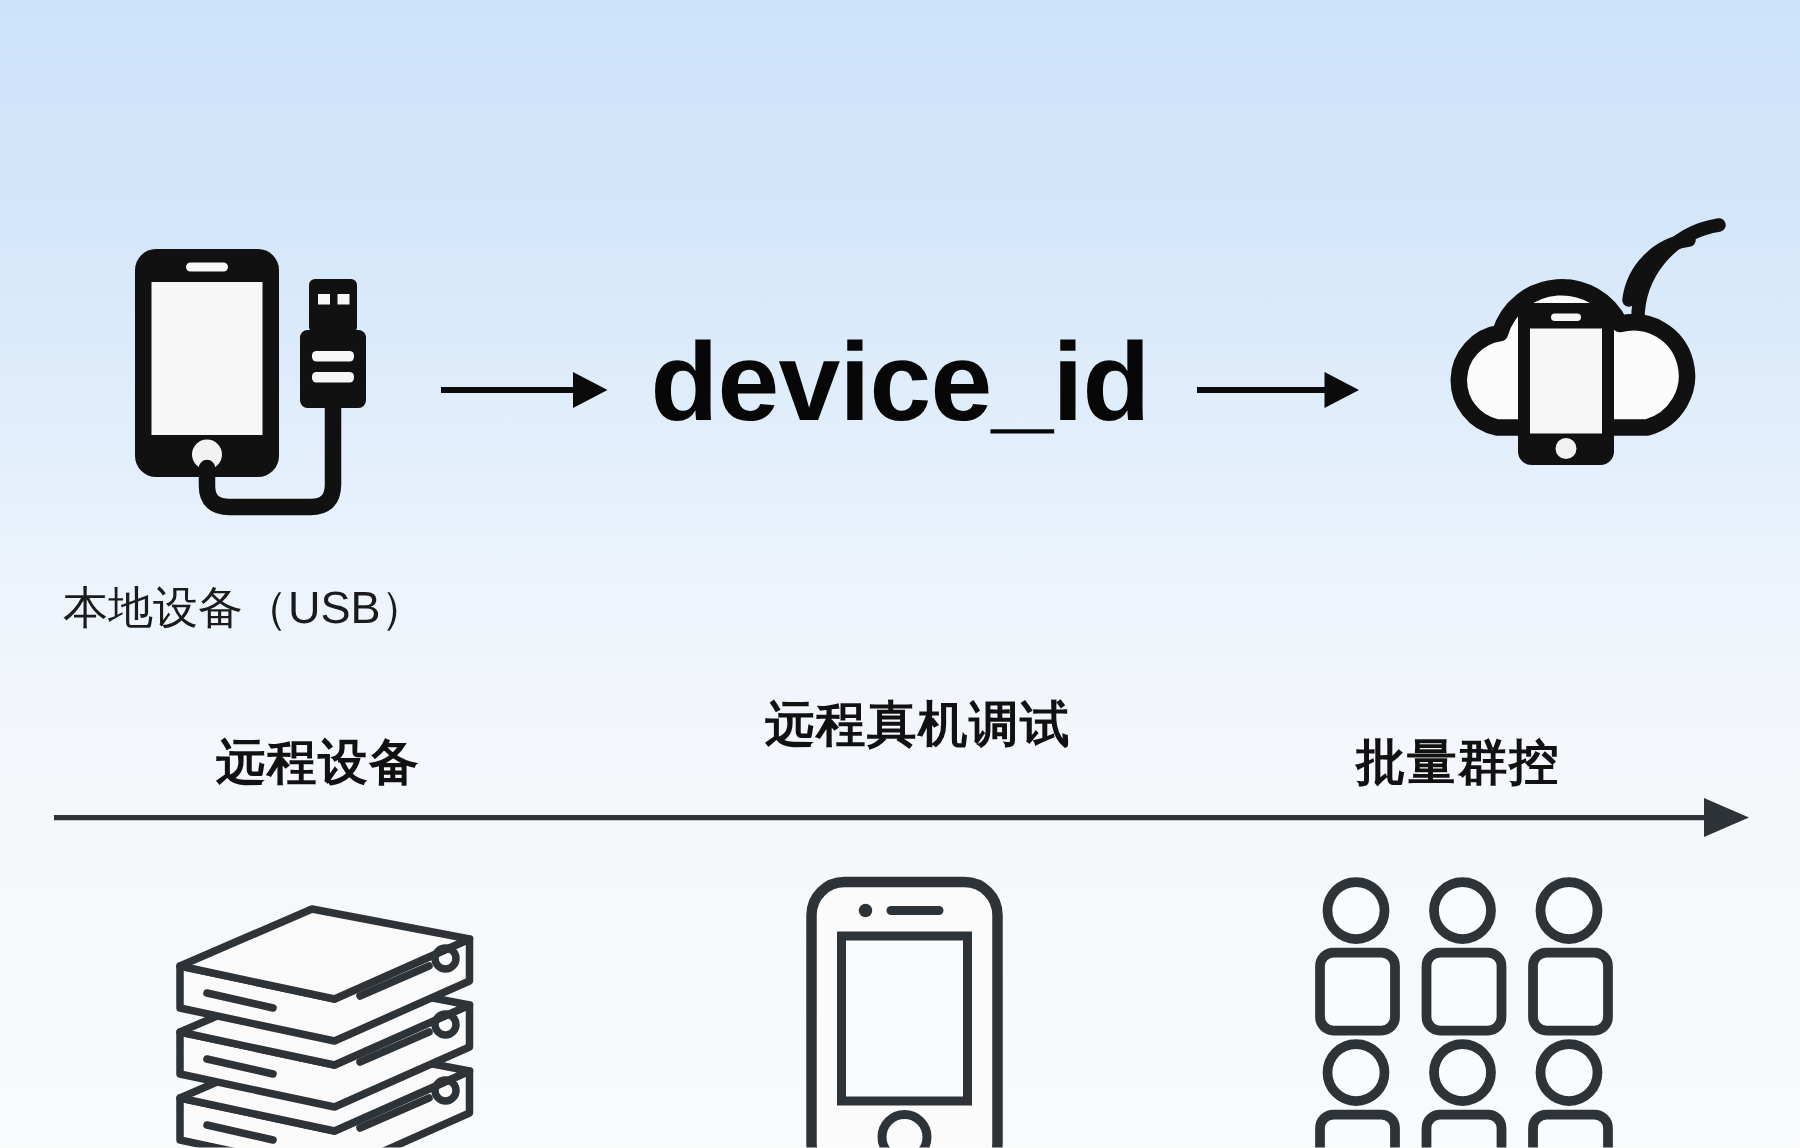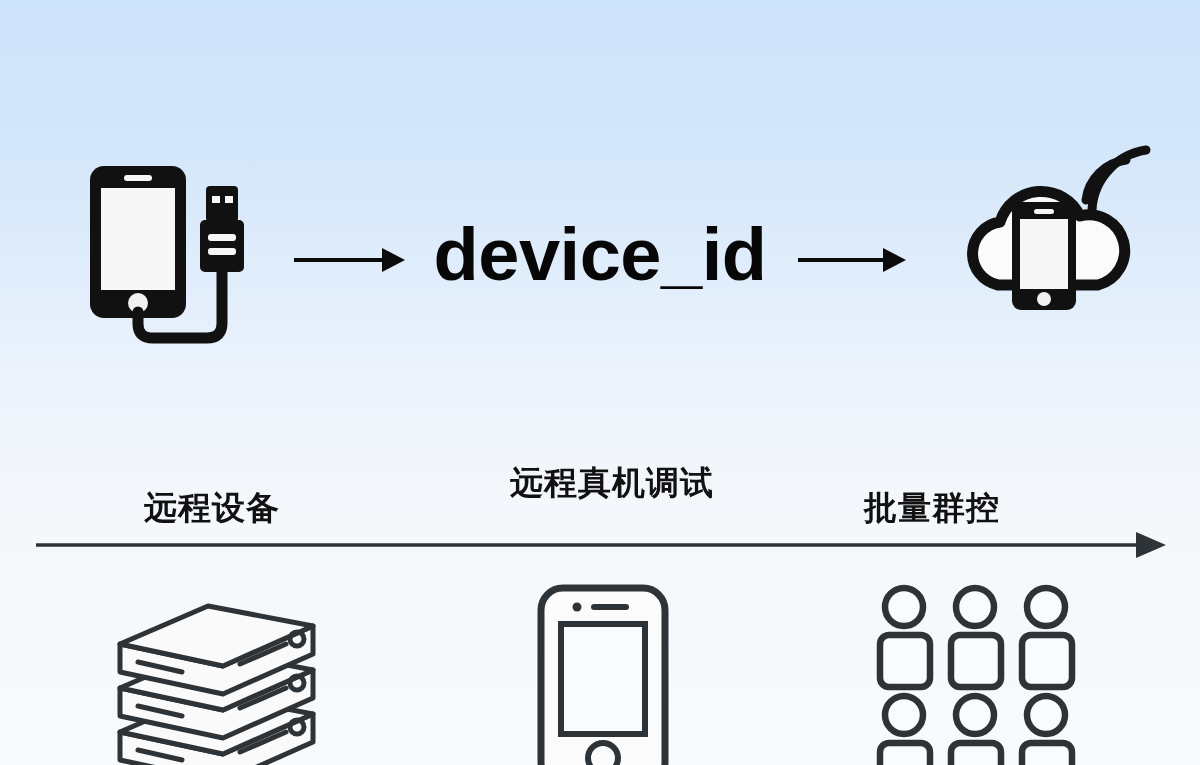--- a/index.html
+++ b/index.html
@@ -85,21 +85,21 @@
     position: absolute;
     font-size: 33px;
     font-weight: bold;
     color: #111111;
     white-space: nowrap;
     letter-spacing: 1px;
     font-family: "Liberation Sans", "DejaVu Sans", sans-serif;
   }
   .stage-label-0 { left: 144px; top: 486px; }
   .stage-label-1 { left: 474px; top: 461px; margin-left: 36px; }
-  .stage-label-2 { left: 864px; top: 486px; }
+  .stage-label-2 { left: 904px; top: 486px; }
 
   .timeline-arrow {
     position: absolute;
     left: 36px;
     top: 528px;
     width: 1130px;
     height: 34px;
   }
 
   
@@ -179,20 +179,21 @@
                a31 31 0 0 1 18 69
                Z" fill="#fbfbfb" stroke="#111111" stroke-width="11" stroke-linejoin="round"></path>
 
       <rect x="72" y="62" width="64" height="108" rx="9" ry="9" fill="#111111"></rect>
       <rect x="80" y="79" width="48" height="70" fill="#f7f7f7"></rect>
       <rect x="94" y="69" width="20" height="5" rx="2.5" fill="#f7f7f7"></rect>
       <circle cx="104" cy="159" r="7" fill="#f2f2f2"></circle>
     </svg>
   </div>
 
+  <div class="caption caption-local">本地设备（USB）</div>
 
   <div class="stage-label stage-label-0">远程设备</div>
   <div class="stage-label stage-label-1">远程真机调试</div>
   <div class="stage-label stage-label-2">批量群控</div>
 
   <div class="timeline-arrow">
     <svg viewBox="0 0 1130 34" width="1130" height="34">
       <line x1="0" y1="17" x2="1102" y2="17" stroke="#2e3338" stroke-width="3.5"></line>
       <path d="M1100 4 L1130 17 L1100 30 Z" fill="#2e3338"></path>
     </svg>

